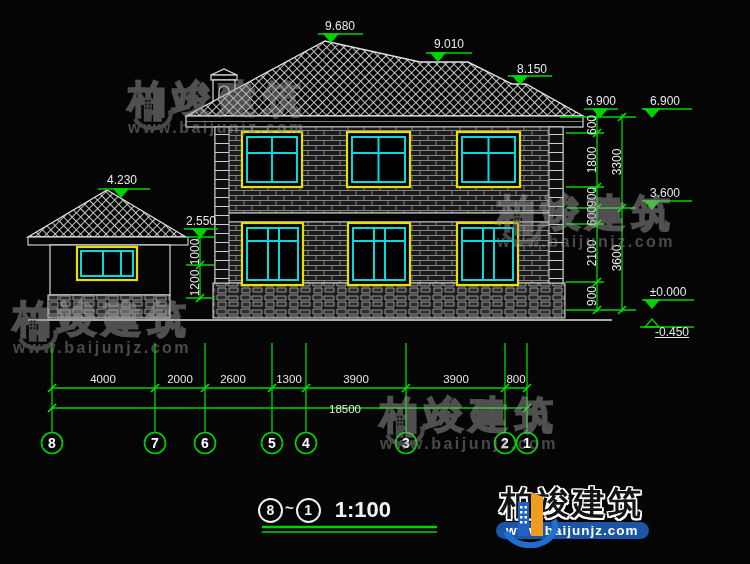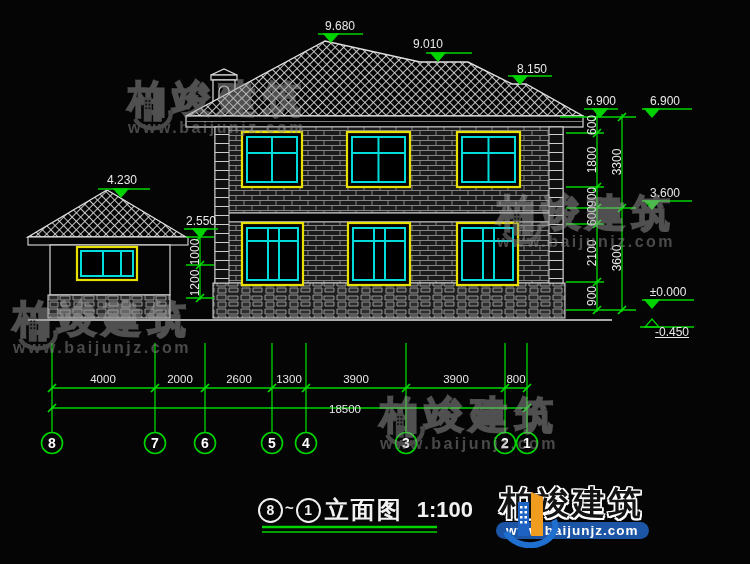--- a/index.html
+++ b/index.html
@@ -170,42 +170,42 @@
         <circle cx="272" cy="443" r="10.5"></circle>
     <circle cx="306" cy="443" r="10.5"></circle>
         <circle cx="406" cy="443" r="10.5"></circle>
     <circle cx="505" cy="443" r="10.5"></circle>
         <circle cx="527" cy="443" r="10.5"></circle>
   </g>
 </svg>
 
 <div id="label-layer">
       <div class="lbl h" style="left: 340px; top: 26px;">9.680</div>
-      <div class="lbl h" style="left: 428px; top: 44px;">9.010</div>
+      <div class="lbl h" style="left: 449px; top: 44px;">9.010</div>
       <div class="lbl h" style="left: 532px; top: 69px;">8.150</div>
       <div class="lbl h" style="left: 601px; top: 101px;">6.900</div>
       <div class="lbl h" style="left: 665px; top: 101px;">6.900</div>
       <div class="lbl h" style="left: 665px; top: 193px; text-align: right;">3.600</div>
       <div class="lbl h" style="left: 668px; top: 292px;">±0.000</div>
       <div class="lbl h" style="left: 672px; top: 332px; text-decoration: underline;">-0.450</div>
       <div class="lbl h" style="left: 122px; top: 180px;">4.230</div>
       <div class="lbl h" style="left: 201px; top: 221px;">2.550</div>
       <div class="lbl v" style="left: 592px; top: 125px;">600</div>
       <div class="lbl v" style="left: 592px; top: 160px;">1800</div>
       <div class="lbl v" style="left: 592px; top: 197px;">900</div>
       <div class="lbl v" style="left: 592px; top: 216px;">600</div>
       <div class="lbl v" style="left: 592px; top: 253px;">2100</div>
       <div class="lbl v" style="left: 592px; top: 296px;">900</div>
       <div class="lbl v" style="left: 617px; top: 162px;">3300</div>
       <div class="lbl v" style="left: 617px; top: 258px;">3600</div>
       <div class="lbl v" style="left: 195px; top: 252px;">1000</div>
       <div class="lbl v" style="left: 195px; top: 283px;">1200</div>
       <div class="lbl dim" style="left: 103px; top: 380px;">4000</div>
       <div class="lbl dim" style="left: 180px; top: 380px;">2000</div>
-      <div class="lbl dim" style="left: 239px; top: 380px;">2600</div>
+      <div class="lbl dim" style="left: 233px; top: 380px;">2600</div>
       <div class="lbl dim" style="left: 289px; top: 380px;">1300</div>
       <div class="lbl dim" style="left: 356px; top: 380px;">3900</div>
       <div class="lbl dim" style="left: 456px; top: 380px;">3900</div>
       <div class="lbl dim" style="left: 516px; top: 380px;">800</div>
       <div class="lbl dim" style="left: 345px; top: 410px;">18500</div>
     </div>
 <div id="bubble-layer">
       <div class="bub" style="left: 52px; top: 443px;">8</div>
       <div class="bub" style="left: 155px; top: 443px;">7</div>
       <div class="bub" style="left: 205px; top: 443px;">6</div>
@@ -291,21 +291,20 @@
           <div class="t1">柏竣建筑</div>
           <div class="t2">www.baijunjz.com</div>
         </div>
       </div>
     </div>
 
 <div id="title">
   <span class="circ">8</span>
   <span class="tild">~</span>
   <span class="circ">1</span>
-  <span class="big">立面图</span>
   <span class="scale">1:100</span>
 </div>
 
 <div id="logo">
   <svg width="64" height="62" viewBox="0 0 64 62">
     <path d="M10 46 A25 19 0 1 0 58 34" fill="none" stroke="#1e6fd0" stroke-width="6"></path>
     <rect x="22" y="16" width="11" height="34" fill="#1e63c4"></rect>
     <polygon points="35,6 47,11 47,50 35,50" fill="#f09c1e"></polygon>
     <g fill="#fff">
           <rect x="24" y="20" width="2.5" height="2.5"></rect>

